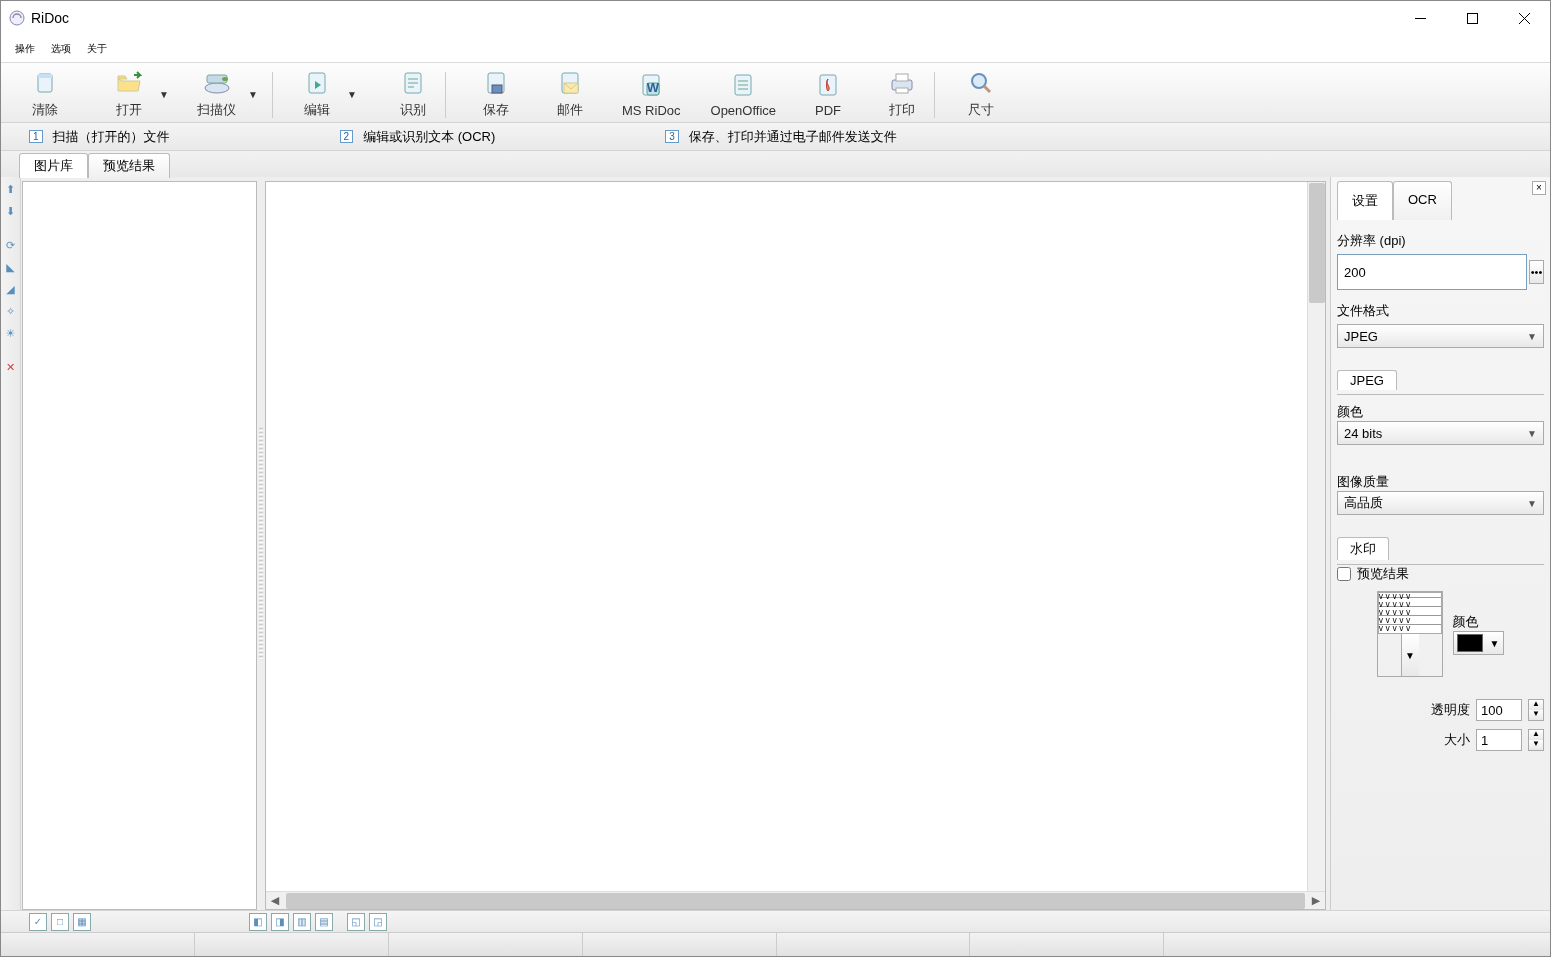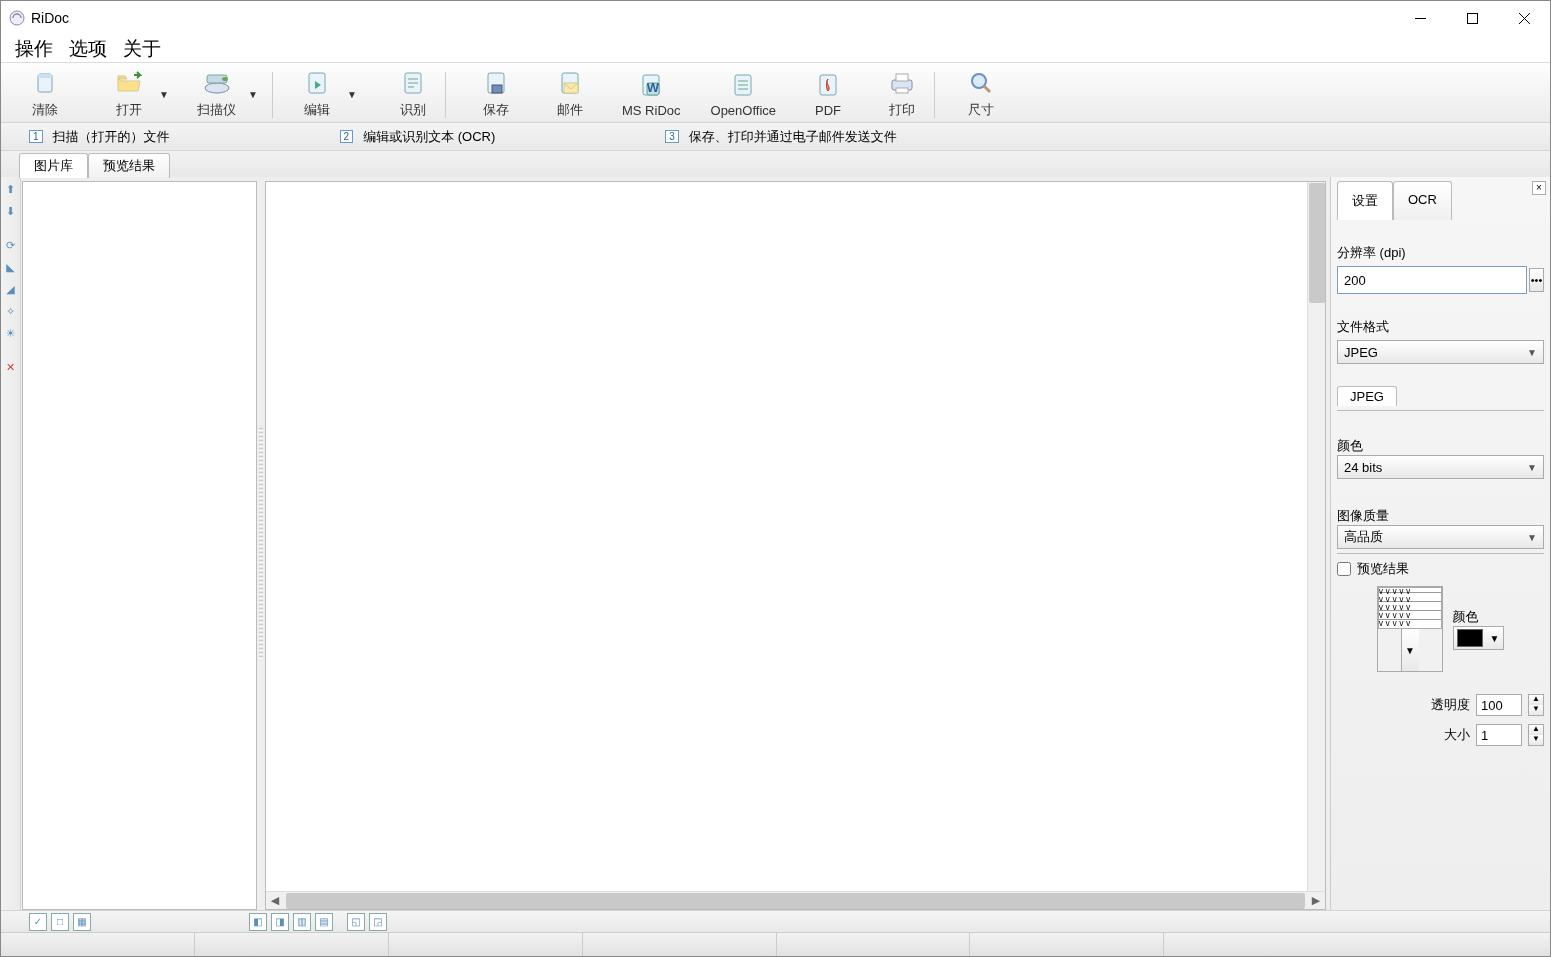--- a/index.html
+++ b/index.html
@@ -3,21 +3,21 @@
 <meta charset="utf-8">
 <style>
 * { margin: 0; padding: 0; box-sizing: border-box; font-family: "Microsoft YaHei", "Segoe UI", Tahoma, sans-serif; font-size: 13px; }
 body { background: #fff; width: 1551px; height: 957px; display: flex; flex-direction: column; overflow: hidden; border: 1px solid #888; }
 .titlebar { height: 34px; display: flex; align-items: center; padding: 0 0 0 8px; background: #fff; }
 .title-icon { width: 16px; height: 16px; margin-right: 6px; }
 .title-text { font-size: 14px; }
 .title-spacer { flex: 1; }
 .win-btn { width: 52px; height: 34px; display: flex; align-items: center; justify-content: center; }
 .menubar { height: 28px; display: flex; align-items: center; padding: 0 6px; background: #fff; border-bottom: 1px solid #dcdcdc; }
-.menu-item { padding: 2px 8px; font-size: 19px; font-family: Liberation Serif, serif; }
+.menu-item { padding: 2px 8px; font-size: 10px; font-family: Liberation Serif, serif; }
 .toolbar { display: flex; align-items: center; padding: 4px 8px 0; background: linear-gradient(#fdfdfd,#ececec); border-bottom: 1px solid #d4d4d4; height: 60px; }
 .tool-btn { display: flex; flex-direction: column; align-items: center; padding: 2px 10px; min-width: 56px; }
 .tool-icon { width: 28px; height: 26px; display: flex; align-items: center; justify-content: center; font-size: 22px; }
 .tool-label { font-size: 13px; margin-top: 5px; color: #333; text-align: center; }
 .tool-arrow { width: 14px; display: flex; align-items: center; justify-content: center; font-size: 10px; color: #333; margin-right: 8px; }
 .tool-sep { width: 1px; height: 46px; background: #ccc; margin: 0 4px; }
 .hints-bar { height: 28px; background: linear-gradient(#f4f4f4,#e9e9e9); display: flex; align-items: center; padding: 0 28px; gap: 170px; border-bottom: 1px solid #d4d4d4; font-size: 14px; }
 .hint { display: flex; align-items: center; gap: 10px; }
 .hint-num { border: 1px solid #6699cc; color: #2a6496; font-size: 10px; padding: 0 3px; background: #fff; }
 .tabs-row { height: 26px; display: flex; align-items: flex-end; padding-left: 18px; background: linear-gradient(#f2f2f2,#e8e8e8); }
@@ -33,28 +33,28 @@
 .scroll-v { width: 18px; position: absolute; right: 0; top: 0; bottom: 18px; background: #f0f0f0; border-left: 1px solid #ddd; display: flex; align-items: flex-start; justify-content: center; }
 .scroll-v .thumb { width: 16px; height: 120px; background: #c9c9c9; border-radius: 2px; margin-top: 1px; }
 .scroll-h { height: 18px; position: absolute; left: 0; right: 0; bottom: 0; background: #f0f0f0; border-top: 1px solid #ddd; display: flex; align-items: center; }
 .scroll-h .arrow { width: 18px; text-align: center; color: #666; font-size: 11px; }
 .scroll-h .track { flex: 1; height: 16px; background: #c9c9c9; margin: 0 2px; border-radius: 2px; }
 .right-panel { width: 220px; background: linear-gradient(#f6f6f6,#eee); border-left: 1px solid #ccc; padding: 4px 6px; display: flex; flex-direction: column; gap: 4px; position: relative; }
 .rp-tabs { display: flex; gap: 0; }
 .rp-tab { padding: 10px 14px; font-size: 13px; border: 1px solid #bbb; border-bottom: none; border-radius: 3px 3px 0 0; background: linear-gradient(#fff,#f0f0f0); }
 .rp-tab.active { background: #fff; }
 .rp-close { position: absolute; right: 4px; top: 4px; border: 1px solid #aaa; width: 14px; height: 14px; font-size: 10px; line-height: 12px; text-align: center; background: #fff; }
-.rp-field-label { font-size: 13px; margin-top: 20px; }
+.rp-field-label { font-size: 13px; margin-top: 8px; }
 .rp-row { display: flex; align-items: center; gap: 2px; }
-.rp-input { flex: 1; height: 28px; border: 1px solid #7a9ebd; padding: 0 6px; font-size: 13px; background: #fff; }
+.rp-input { flex: 1; height: 36px; border: 1px solid #7a9ebd; padding: 0 6px; font-size: 13px; background: #fff; }
 .rp-more { width: 22px; height: 24px; border: 1px solid #aaa; background: linear-gradient(#fff,#e8e8e8); font-size: 11px; text-align: center; line-height: 22px; }
 .rp-select { width: 100%; height: 24px; border: 1px solid #aaa; background: linear-gradient(#fff,#e8e8e8); padding: 0 6px; display: flex; align-items: center; justify-content: space-between; font-size: 13px; }
 .rp-select .chev { font-size: 10px; color: #555; }
 .rp-section-tab { margin-top: 18px; display: inline-block; padding: 2px 12px; border: 1px solid #bbb; border-bottom: none; border-radius: 3px 3px 0 0; background: #fff; font-size: 13px; }
-.rp-section-body { border-top: 1px solid #bbb; padding-top: 6px; }
+.rp-section-body { border-top: 1px solid #bbb; }
 .rp-check { display: flex; align-items: center; gap: 6px; font-size: 13px; }
 .rp-check input { width: 14px; height: 14px; }
 .wm-row { display: flex; align-items: center; gap: 10px; margin-top: 8px; justify-content: center; }
 .wm-pattern { width: 64px; height: 42px; border: 1px solid #aaa; background: repeating-linear-gradient(0deg,#fff 0,#fff 8px,#999 8px,#999 9px); position: relative; font-family: monospace; font-size: 8px; letter-spacing: 2px; line-height: 8px; overflow: hidden; }
 .wm-pattern-sel { display: flex; align-items: center; border: 1px solid #aaa; flex-direction: column; }
 .wm-chev { width: 18px; height: 42px; display: flex; align-items: center; justify-content: center; font-size: 10px; border-left: 1px solid #aaa; background: linear-gradient(#fff,#e8e8e8); }
 .wm-color-label { font-size: 13px; }
 .wm-color-sel { display: flex; align-items: center; border: 1px solid #aaa; background: linear-gradient(#fff,#e8e8e8); height: 24px; }
 .wm-swatch { width: 26px; height: 18px; background: #000; margin: 0 3px; border: 1px solid #666; }
 .spin-row { display: flex; align-items: center; justify-content: flex-end; gap: 6px; margin-top: 22px; font-size: 13px; }
@@ -313,20 +313,21 @@
           <span>24 bits</span>
           <span class="chev">▼</span>
         </div>
       <div class="rp-field-label" style="margin-top:28px">图像质量</div>
       <div class="rp-select">
           <span>高品质</span>
           <span class="chev">▼</span>
         </div>
     </div>
 
+    <div><span class="rp-section-tab">水印</span></div>
     <div class="rp-section-body">
       <label class="rp-check">
           <input type="checkbox" style="">
           <span>预览结果</span>
         </label>
       <div class="wm-row">
         <div class="wm-pattern-sel">
           <div class="wm-pattern">vvvvv<br>vvvvv<br>vvvvv<br>vvvvv<br>vvvvv</div>
           <div class="wm-chev">▼</div>
         </div>

